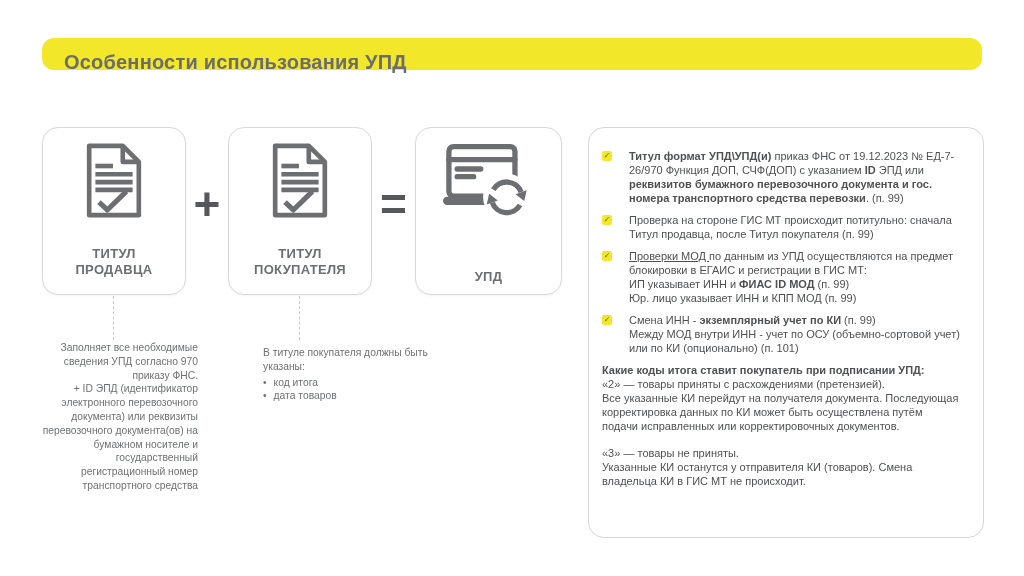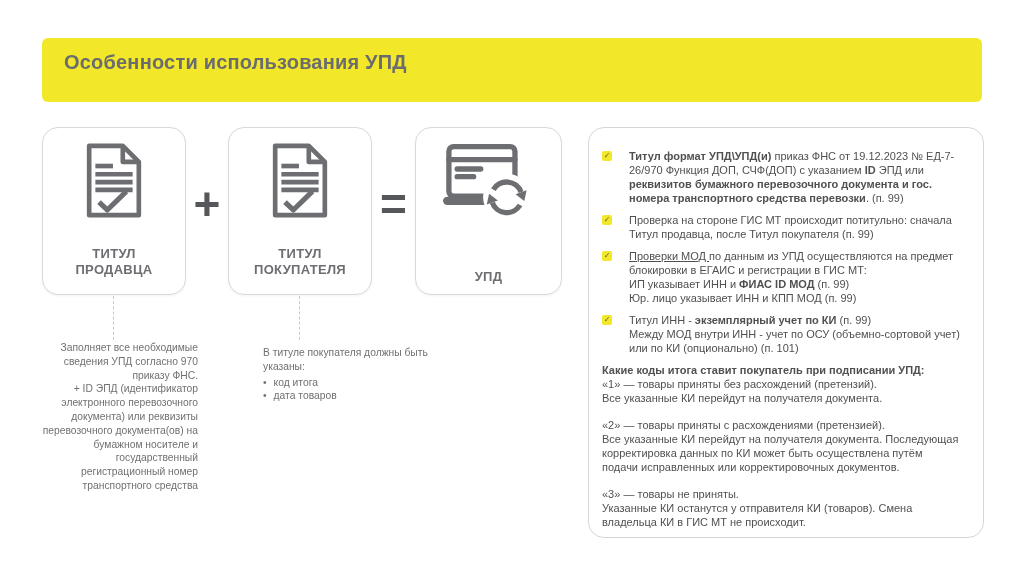--- a/index.html
+++ b/index.html
@@ -1,22 +1,22 @@
 <!DOCTYPE html>
 <html><head>
 <meta charset="utf-8">
 <style>
   html,body{margin:0;padding:0;background:#ffffff;}
   body{width:1024px;height:576px;overflow:hidden;position:relative;
        font-family:"Liberation Sans",sans-serif;-webkit-font-smoothing:antialiased;}
   .slide{position:absolute;inset:0;background:#fff;}
 
   
-  .title-bar{position:absolute;left:42px;top:38px;width:940px;height:64px;
-             background:#F2E829;border-radius:6px;}
+  .title-bar{position:absolute;left:42px;top:38px;width:940px;height:32px;
+             background:#F2E829;border-radius:12px;}
   .title-text{display:block;line-height:48px;padding-left:22px;
               font-size:20px;font-weight:700;color:#6B6C6E;letter-spacing:.2px;}
 
   
   .card{position:absolute;top:127px;width:144px;height:168px;background:#fff;
         border:1px solid #D9D9D9;border-radius:16px;
         box-shadow:0 1px 3px rgba(0,0,0,.05);
         display:flex;flex-direction:column;align-items:center;box-sizing:border-box;
         padding-top:15px;}
   .card-1{left:42px;}
@@ -177,27 +177,25 @@
         </span>
       <div class="rich"><span class="u">Проверки МОД </span><span>по данным из УПД осуществляются на предмет блокировки в ЕГАИС и регистрации в ГИС МТ:
 ИП указывает ИНН и </span><span class="b">ФИАС ID МОД</span><span> (п. 99)
 Юр. лицо указывает ИНН и КПП МОД (п. 99)</span></div>
     </div>
 
     <div class="bullet-item">
       <span class="check-bullet">
           <span>✓</span>
         </span>
-      <div class="rich"><span>Титул ИНН - </span><span class="b">экземплярный учет по КИ</span><span> (п. 99)
+      <div class="rich"><span>Смена ИНН - </span><span class="b">экземплярный учет по КИ</span><span> (п. 99)
 Между МОД внутри ИНН - учет по ОСУ (объемно-сортовой учет) или по КИ (опционально) (п. 101)</span></div>
     </div>
 
     <div class="codes-heading">Какие коды итога ставит покупатель при подписании УПД:</div>
-    <p class="codes-para">«1» — товары приняты без расхождений (претензий).
-Все указанные КИ перейдут на получателя документа.</p>
     <p class="codes-para">«2» — товары приняты с расхождениями (претензией).
 Все указанные КИ перейдут на получателя документа. Последующая корректировка данных по КИ может быть осуществлена путём подачи исправленных или корректировочных документов.</p>
     <p class="codes-para">«3» — товары не приняты.
 Указанные КИ останутся у отправителя КИ (товаров). Смена владельца КИ в ГИС МТ не происходит.</p>
 
   </aside>
 
 </div>
 
 </body></html>

